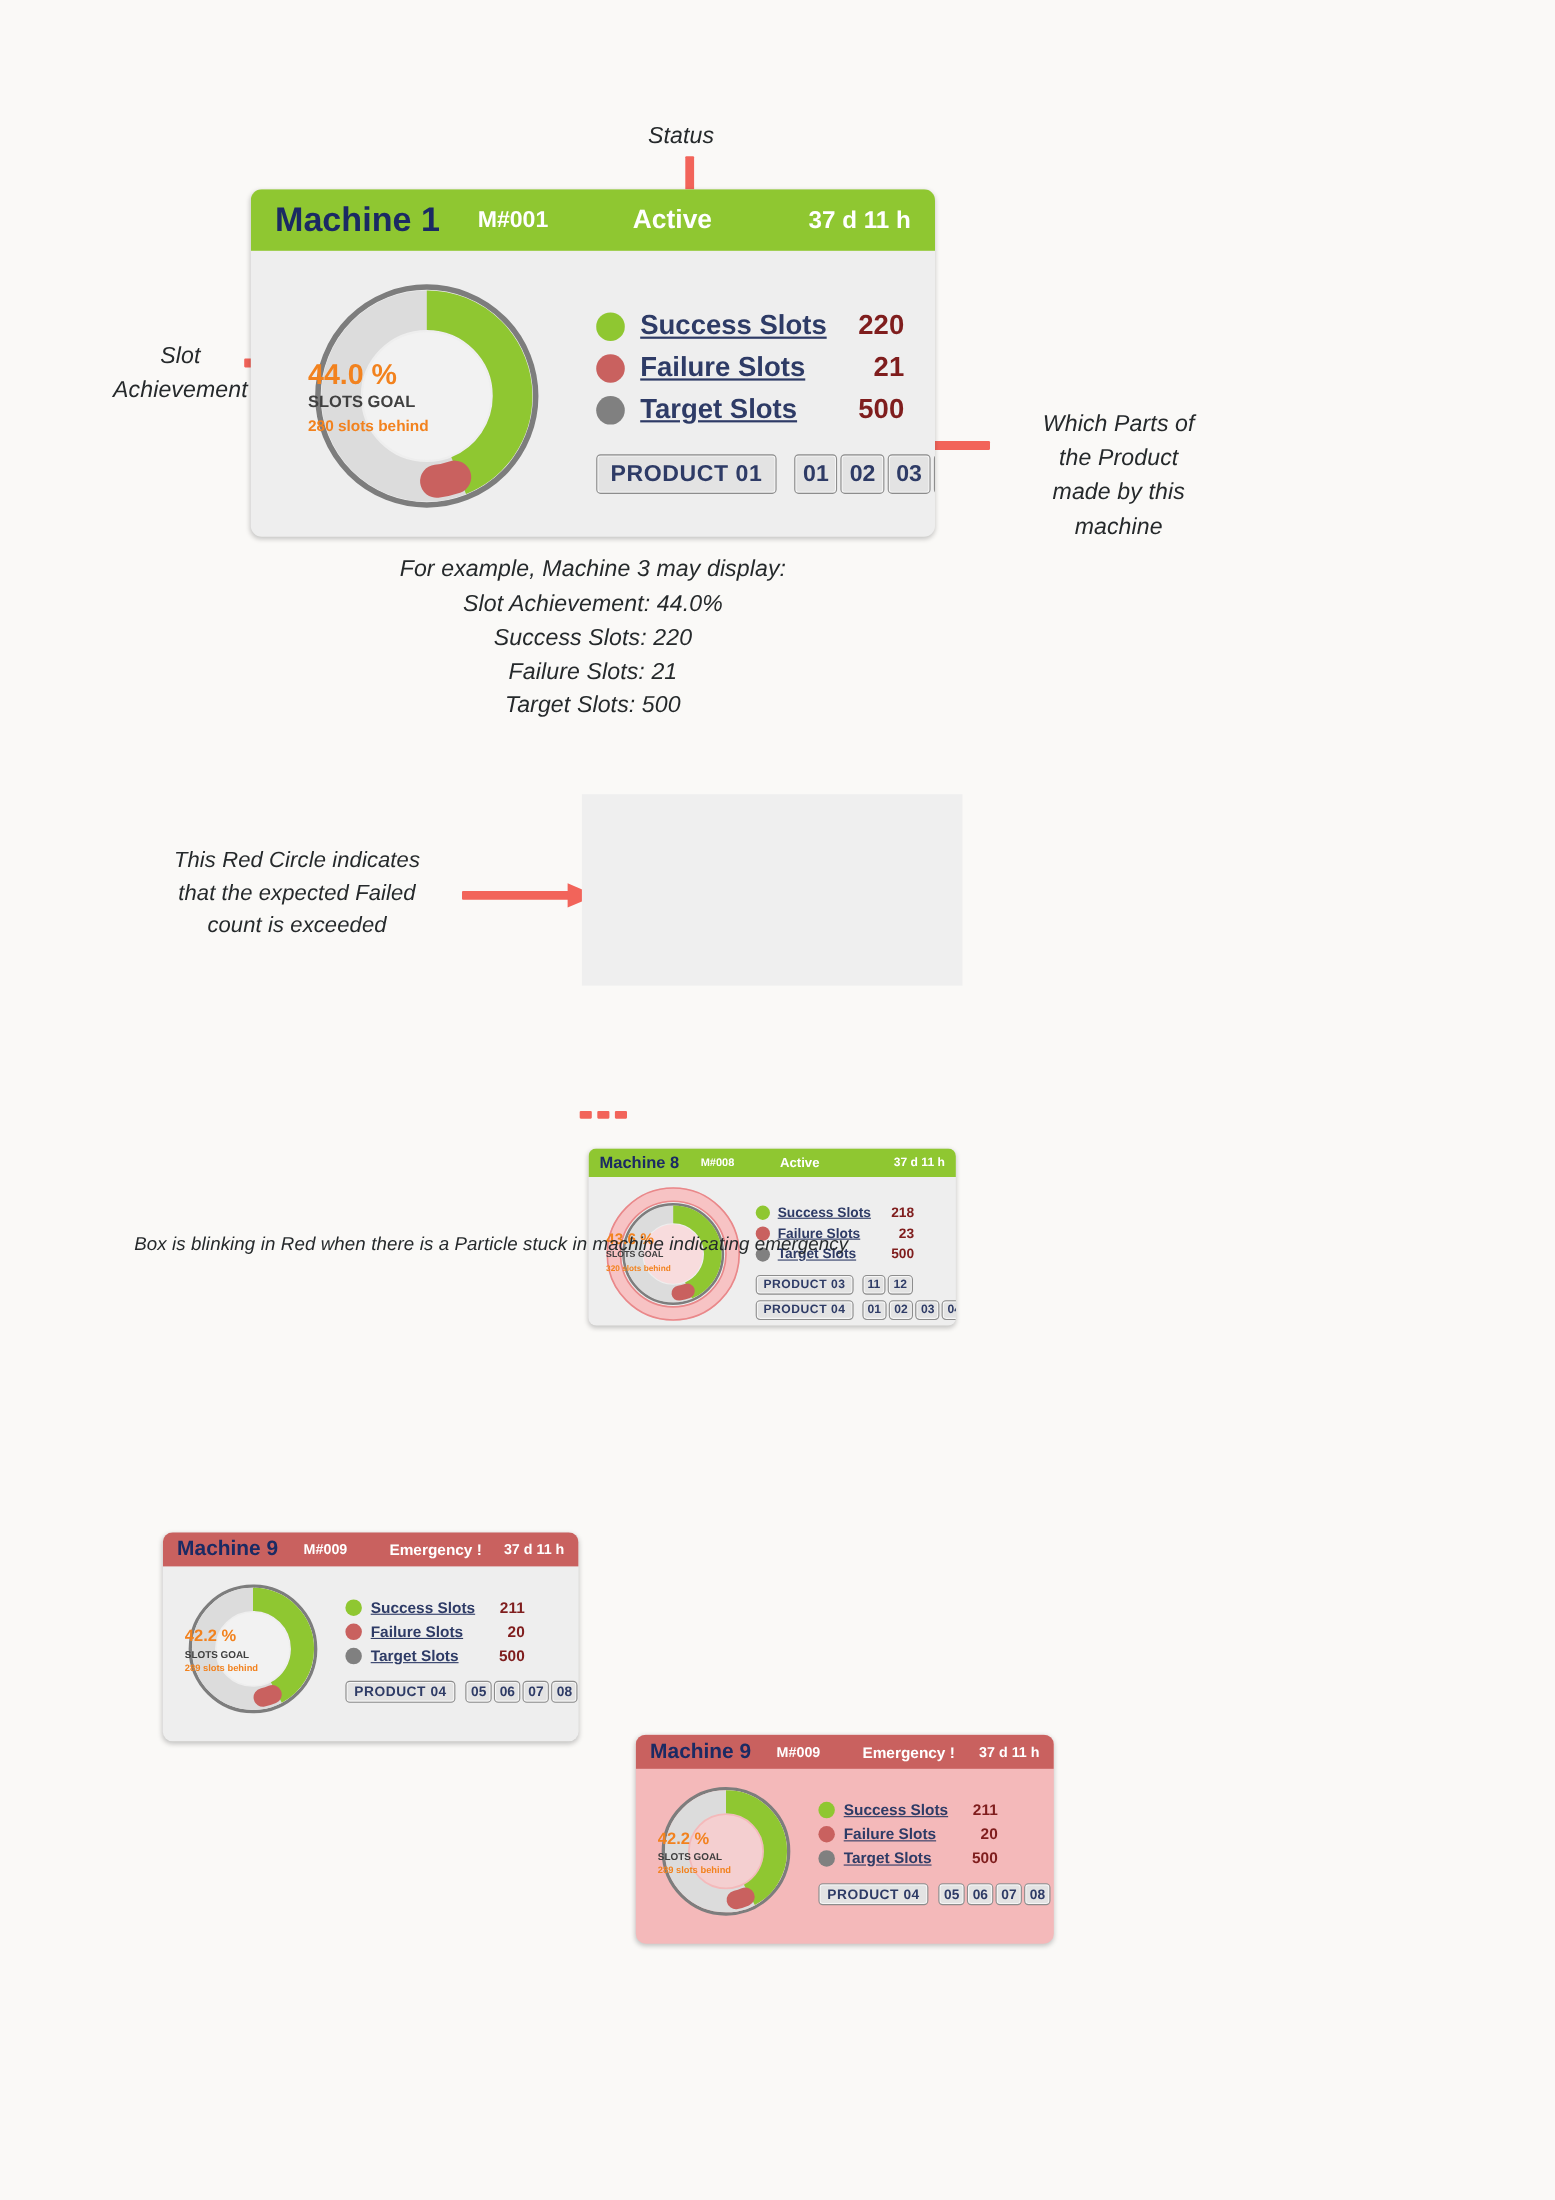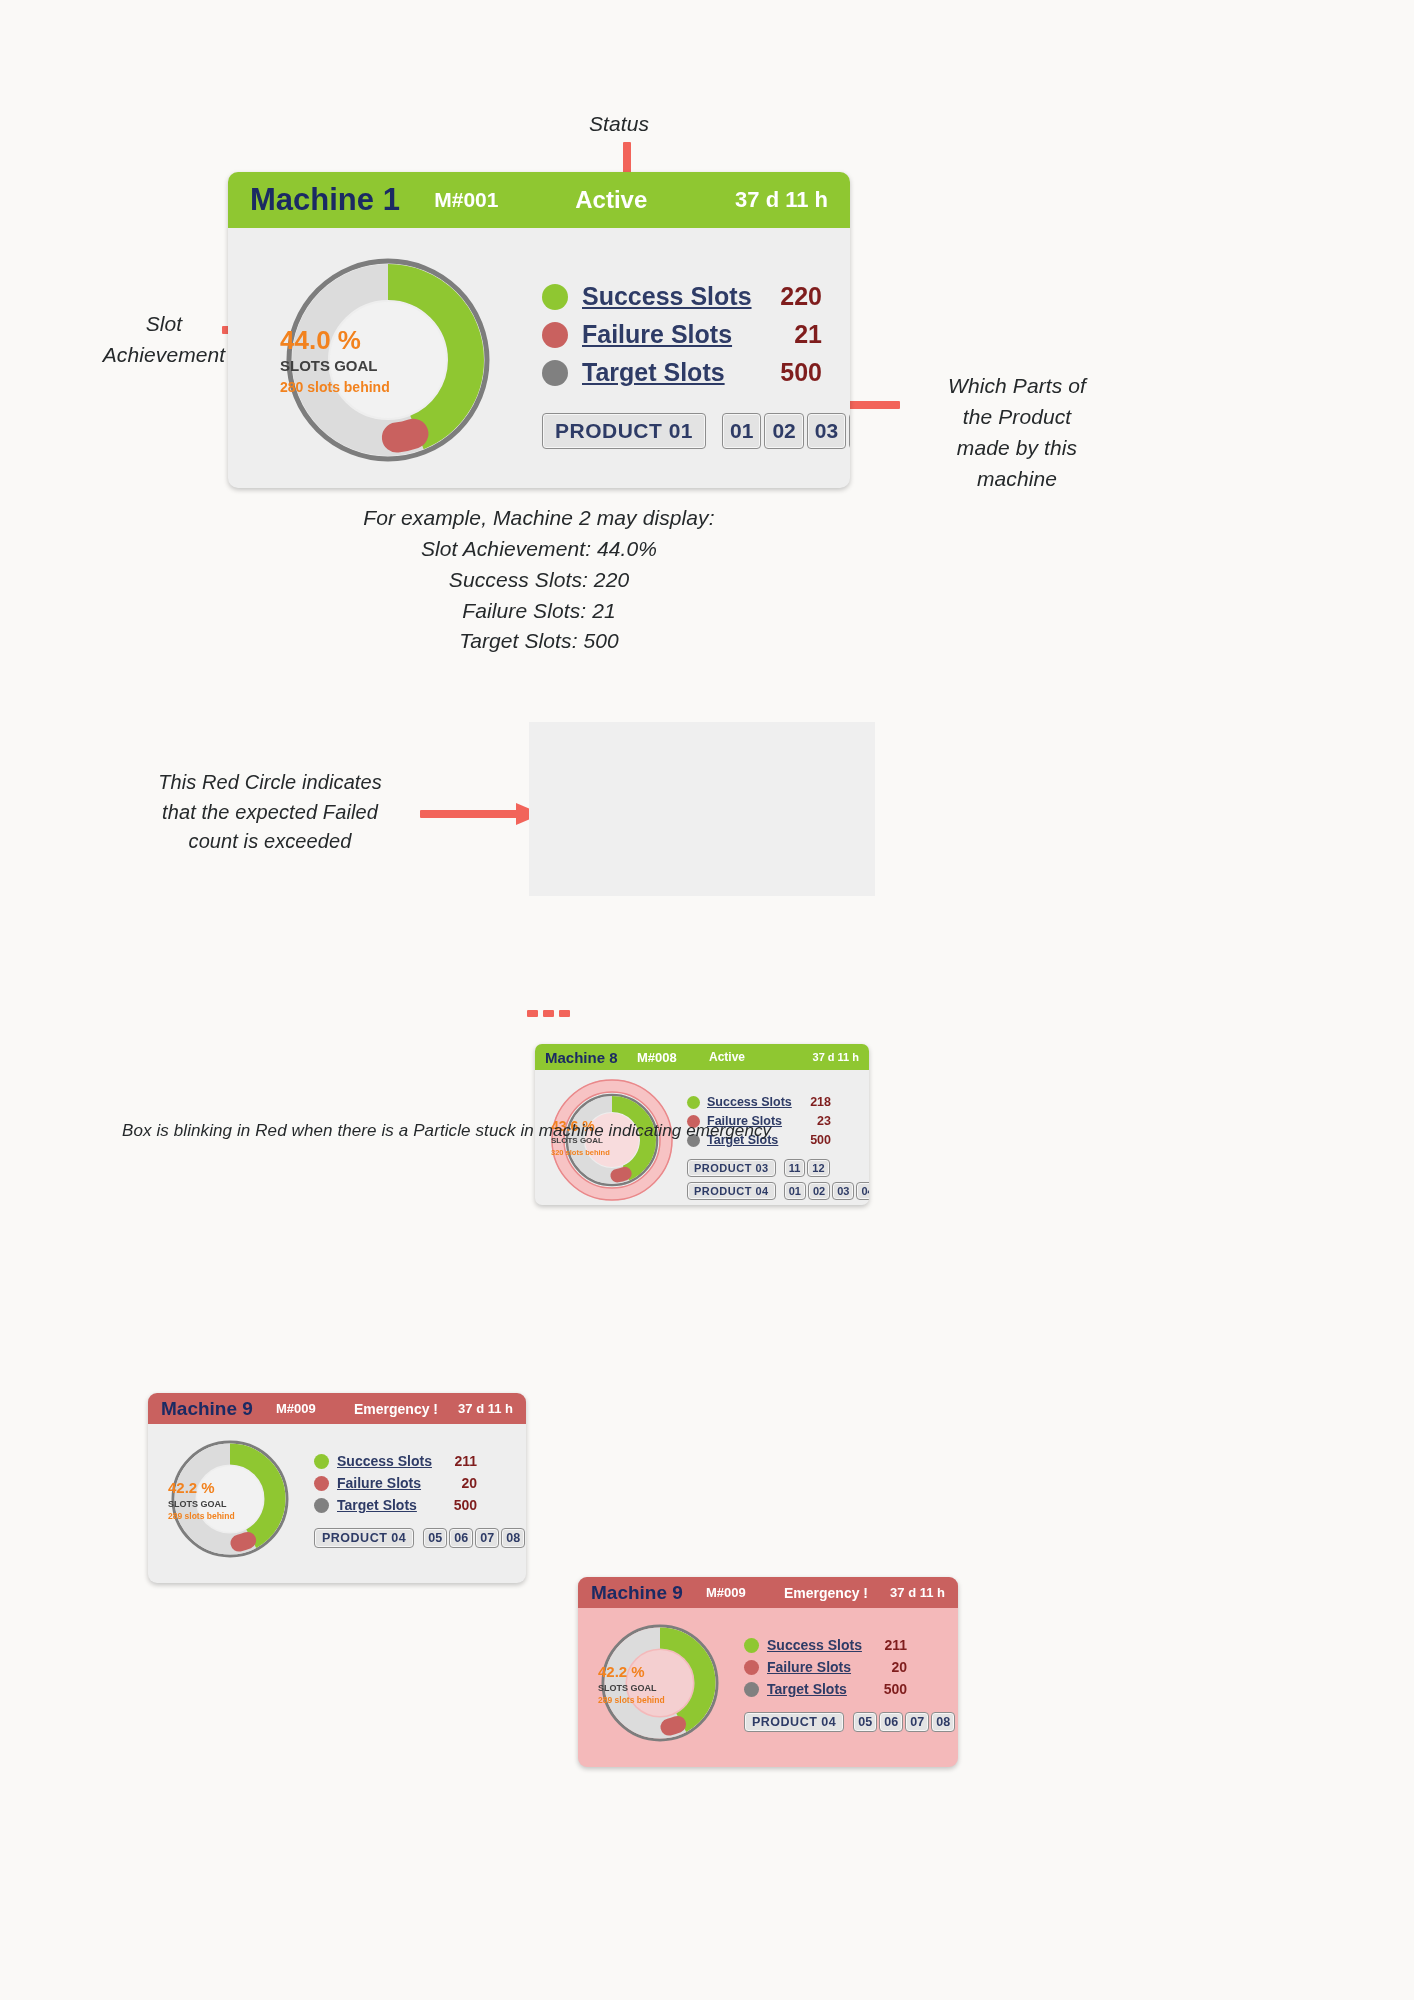--- a/index.html
+++ b/index.html
@@ -173,21 +173,21 @@
           <span class="chip" style="font-size:21px; padding:5px 7px; min-width:38px; margin-right:3px;">02</span>
           <span class="chip" style="font-size:21px; padding:5px 7px; min-width:38px; margin-right:3px;">03</span>
           <span class="chip" style="font-size:21px; padding:5px 7px; min-width:38px;">04</span>
         </div>
       </div>
     </div>
   </div>
 </div>
 
 <div class="abs anno" style="left:207px; top:503px; width:664px; text-align:center; font-size:21px; line-height:1.47;">
-  <div>For example, Machine 2 may display:</div>
+  <div>For example, Machine 3 may display:</div>
   <div>Slot Achievement: 44.0%</div>
   <div>Success Slots: 220</div>
   <div>Failure Slots: 21</div>
   <div>Target Slots: 500</div>
 </div>
 
 <div class="abs anno" style="left:140px; top:768px; width:260px; text-align:center; font-size:20px;">
   <div>This Red Circle indicates</div>
   <div>that the expected Failed</div>
   <div>count is exceeded</div>
@@ -195,21 +195,21 @@
 <div class="abs" style="left:420px; top:803px; width:122px; height:22px;">
   <div class="arrow-shaft" style="left:0; top:7px; width:100px; height:8px;"></div>
   <div class="arrow-head" style="left:96px; top:0px; border-top:11px solid transparent; border-bottom:11px solid transparent; border-left:26px solid #f2645a;"></div>
 </div>
 
 <div class="abs" style="left:529px; top:722px; width:346px; height:174px; background:#efefef;">
 </div>
 <div class="abs card" style="left:535px; top:728px; width:334px; height:161px; border-radius:7px;">
   <div class="card-head" style="height:26px; padding:0 10px;">
     <span class="m-name" style="font-size:15px; width:92px;">Machine 8</span>
-    <span class="m-id" style="font-size:13px; width:72px;">M#008</span>
+    <span class="m-id" style="font-size:10px; width:72px;">M#008</span>
     <span class="m-status" style="font-size:12px; width:76px;">Active</span>
     <span class="m-time" style="font-size:11px; text-align:right; flex:1;">37 d 11 h</span>
   </div>
 
   <div class="card-body" style="padding:7px 10px 0 10px;">
 
     <div class="donut-wrap" style="width:122px; height:122px; margin-left:6px; margin-top:2px;">
       <svg width="122" height="122" viewBox="0 0 122 122">
 
         <circle cx="61" cy="61" r="54" fill="none" stroke="#f7c3c4" stroke-width="13"></circle>

